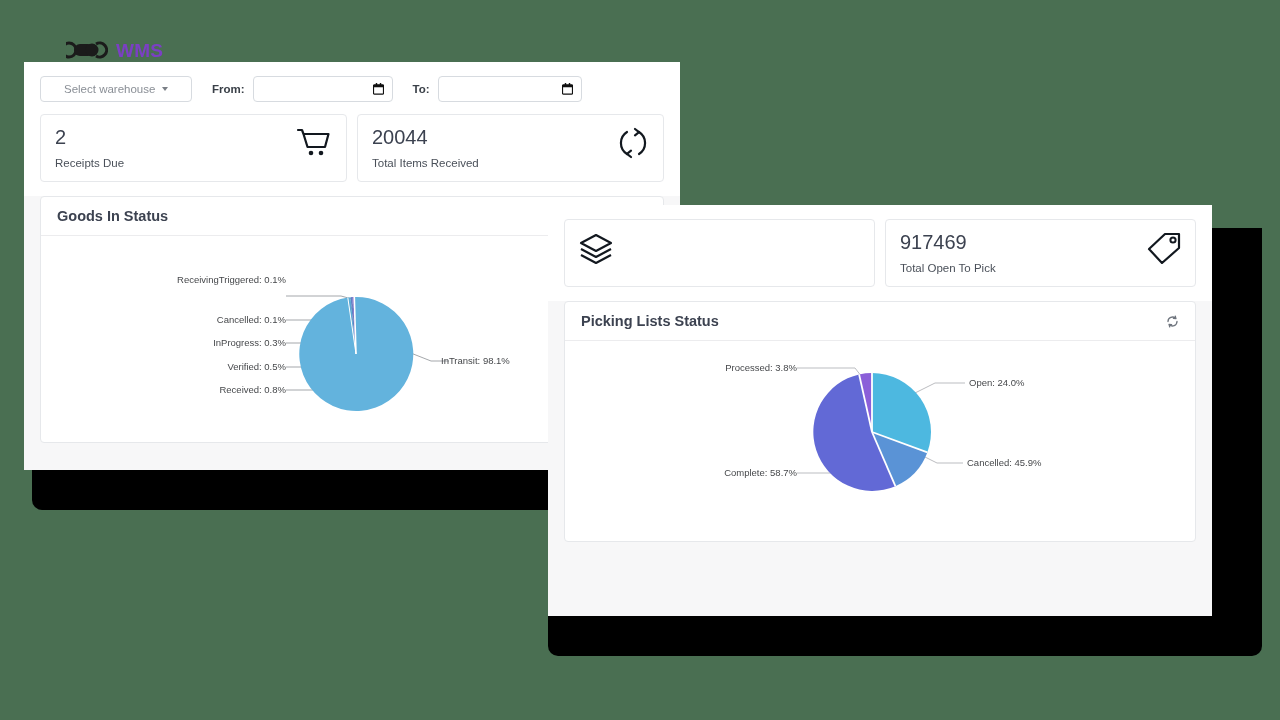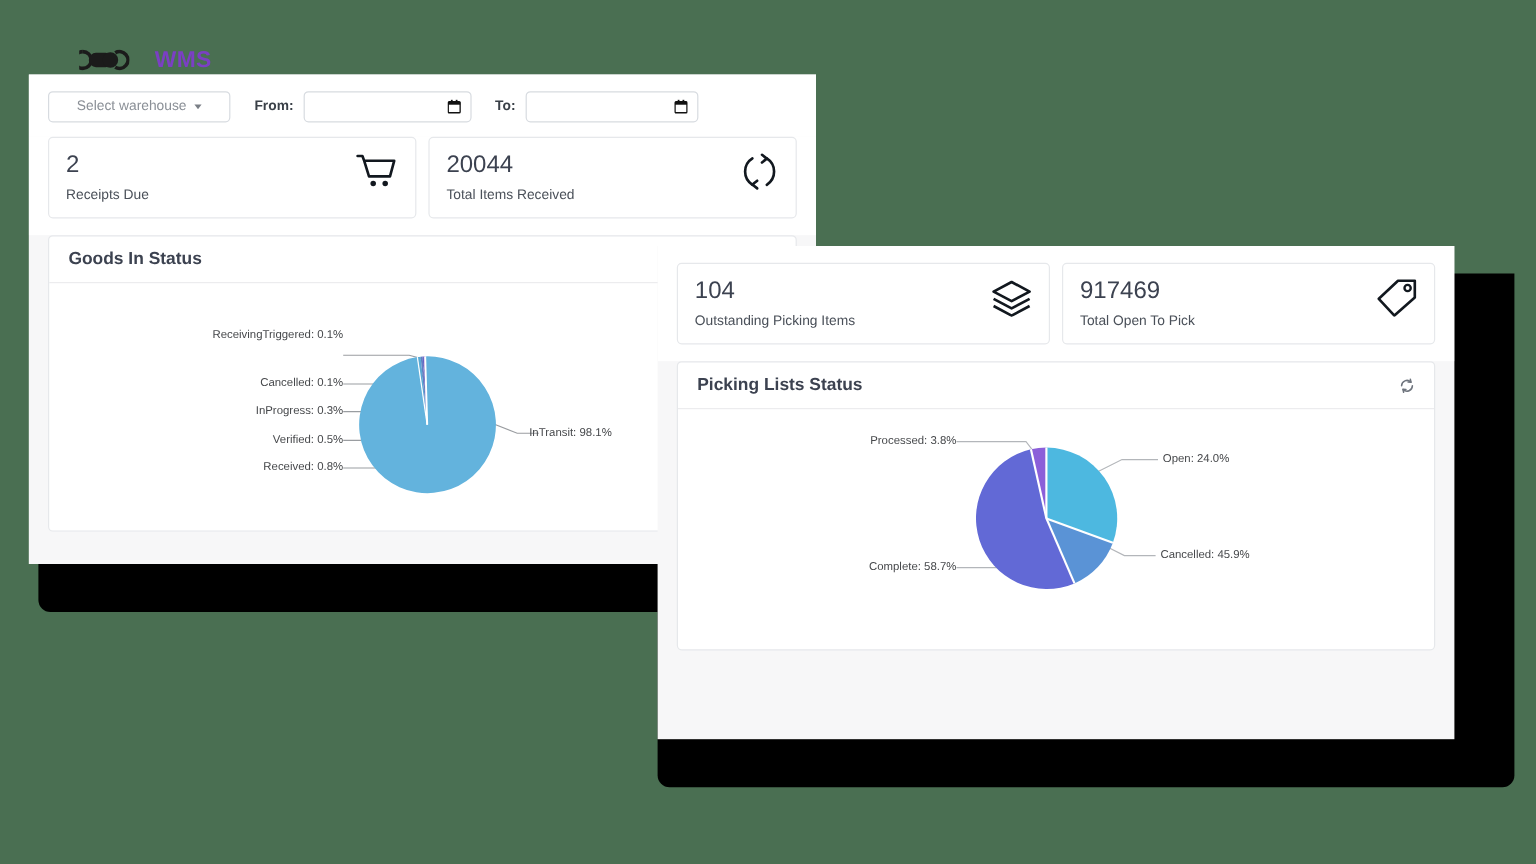--- a/index.html
+++ b/index.html
@@ -10,21 +10,21 @@
     -webkit-font-smoothing:antialiased;
   }
   .stage{position:relative;width:1280px;height:720px;}
 
   
   .blackshadow{position:absolute;background:#000;border-radius:6px;}
   #shadow-left{left:32px;top:88px;width:530px;height:422px;border-radius:0 0 10px 10px;}
   #shadow-right{left:548px;top:228px;width:714px;height:428px;border-radius:0 0 10px 10px;}
 
   
-  .logo{position:absolute;left:66px;top:38px;display:flex;align-items:center;gap:21px;height:24px;}
+  .logo{position:absolute;left:66px;top:38px;display:flex;align-items:center;gap:8px;height:24px;}
   .logo-mark{display:block;}
   .logo-text{font-size:19px;font-weight:bold;color:#7b3fc4;letter-spacing:.3px;line-height:1;}
 
   
   .window{position:absolute;background:#f7f7f8;overflow:hidden;}
   #window-left{left:24px;top:62px;width:656px;height:408px;}
   #window-right{left:548px;top:205px;width:664px;height:411px;background:#f7f7f8;}
 
   
   .toolbar{display:flex;align-items:center;gap:0;padding:14px 16px 12px 16px;background:#fff;}
@@ -186,24 +186,20 @@
           <div class="pie-label" style="left:400px;top:119px;">InTransit: 98.1%</div>
         </div>
       </div>
     </div>
   </div>
 
   <div class="window" id="window-right">
 
     <div class="kpi-row right">
       <div class="kpi-card">
-        <div>
-          <div class="kpi-value">104</div>
-          <div class="kpi-label">Outstanding Picking Items</div>
-        </div>
         <svg class="kpi-icon" width="34" height="32" viewBox="0 0 34 32">
           <path d="M17 3 L32 11 L17 19 L2 11 Z" fill="none" stroke="#12181f" stroke-width="2.2" stroke-linejoin="round"></path>
           <path d="M2 17 L17 25 L32 17" fill="none" stroke="#12181f" stroke-width="2.2" stroke-linejoin="round"></path>
           <path d="M2 23 L17 31 L32 23" fill="none" stroke="#12181f" stroke-width="2.2" stroke-linejoin="round"></path>
         </svg>
       </div>
 
       <div class="kpi-card">
         <div>
           <div class="kpi-value">917469</div>

